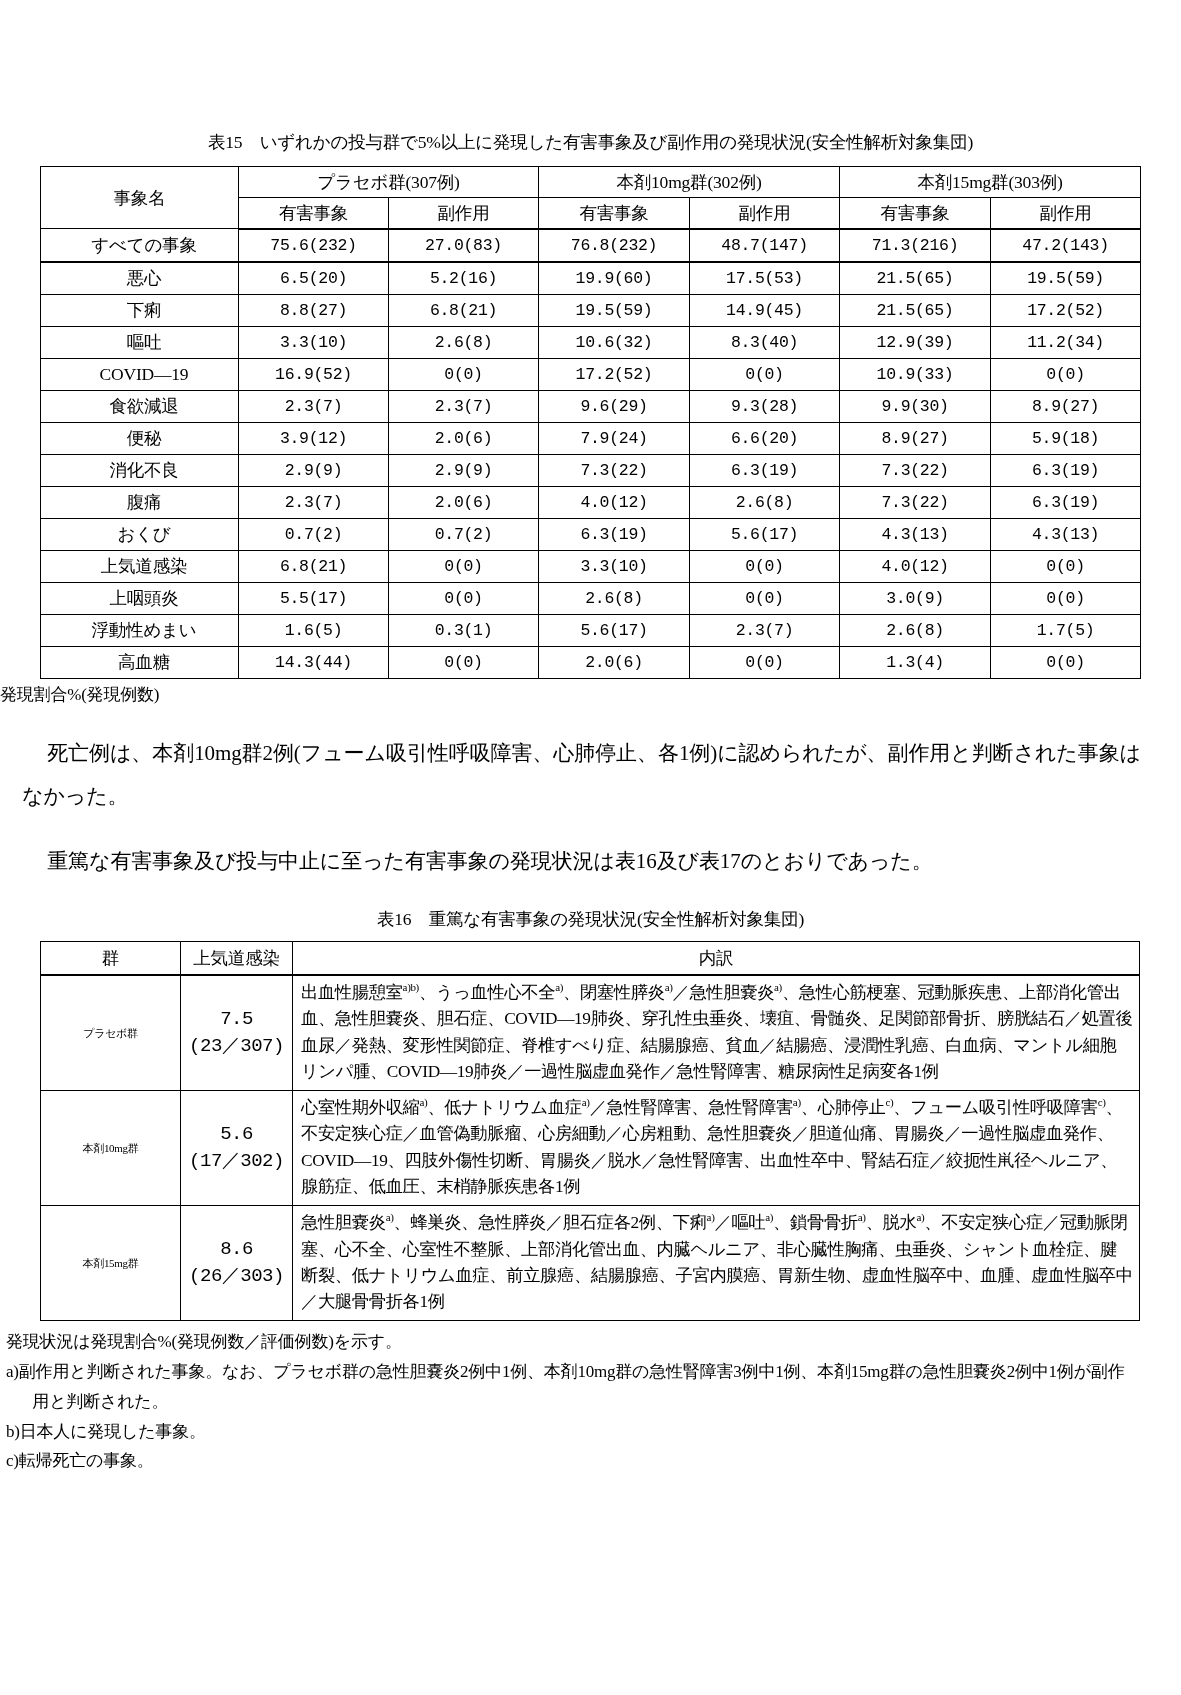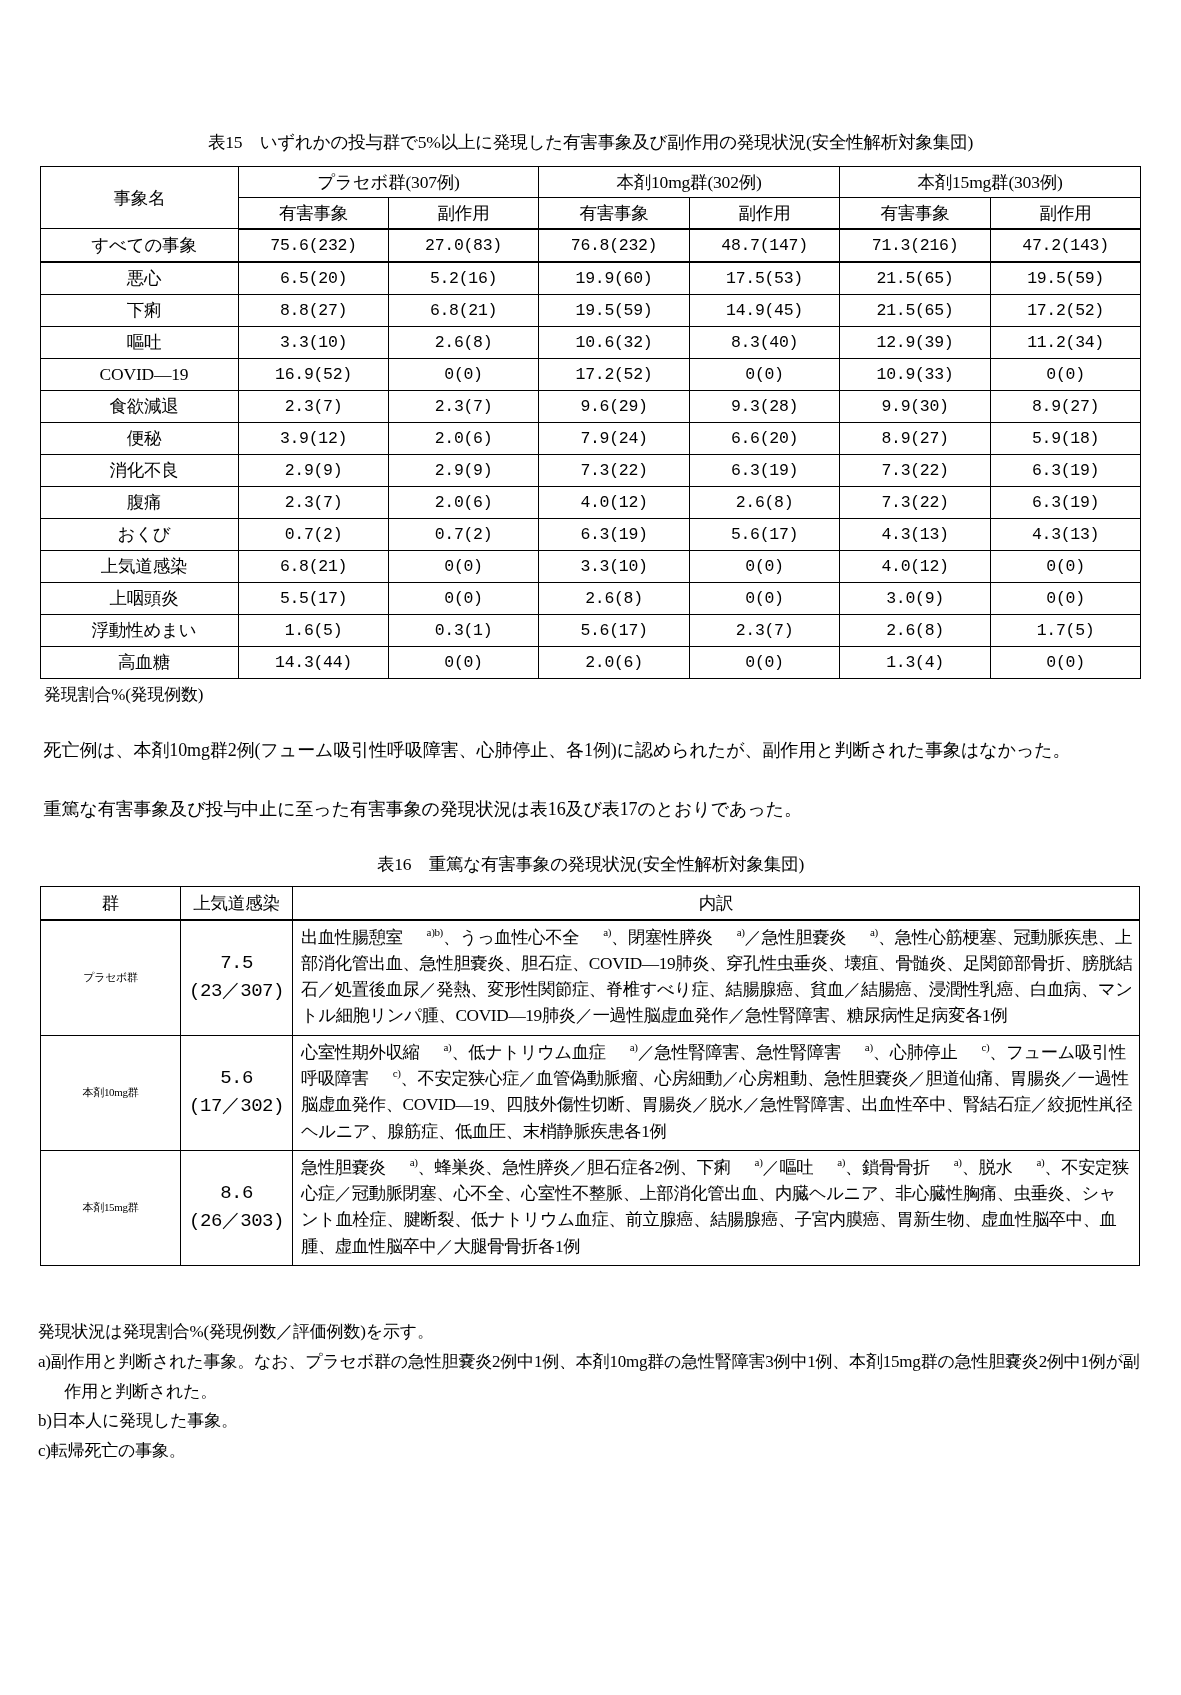--- a/index.html
+++ b/index.html
@@ -28,21 +28,21 @@
     margin: 0;
     padding: 0;
     letter-spacing: -0.2px;
   }
   .note {
     font-size: 17px;
     line-height: 1.3;
     letter-spacing: -0.2px;
   }
   .para {
-    font-size: 18px;
+    font-size: 21px;
     line-height: 2.05;
     letter-spacing: -0.1px;
     text-align: justify;
   }
   .indent1 {
     text-indent: 1.2em;
   }
   .hang {
     padding-left: 1.55em;
     text-indent: -1.55em;
@@ -122,21 +122,20 @@
     padding: 4px 6px 5px 8px;
     font-size: 17.3px;
     line-height: 1.52;
     letter-spacing: -0.35px;
     vertical-align: top;
   }
   sup {
     font-size: 11px;
     vertical-align: super;
     line-height: 0;
-    margin-left: 24px;
   }
   .spacer-md { height: 26px; }
 </style>
 </head>
 <body>
 
 <div class="page">
 
   <div style="height:132px;"></div>
 
@@ -296,21 +295,21 @@
         <td class="num">2.0(6)</td>
         <td class="num">0(0)</td>
         <td class="num">1.3(4)</td>
         <td class="num">0(0)</td>
       </tr>
     </tbody>
   </table>
   </div>
 
   <div style="height:5px;"></div>
-  <div class="note" style="margin-left:44px;">発現割合%(発現例数)</div>
+  <div class="note" style="">発現割合%(発現例数)</div>
 
   <div class="spacer-md"></div>
 
   <div class="para indent1" style="padding:0 40px 0 22px;">死亡例は、本剤10mg群2例(フューム吸引性呼吸障害、心肺停止、各1例)に認められたが、副作用と判断された事象はなかった。</div>
 
   <div style="height:22px;"></div>
 
   <div class="para indent1" style="padding:0 40px 0 22px;">重篤な有害事象及び投与中止に至った有害事象の発現状況は表16及び表17のとおりであった。</div>
 
   <div style="height:26px;"></div>
@@ -357,20 +356,20 @@
           <div>(26／303)</div>
         </td>
         <td class="detail">急性胆嚢炎<sup>a)</sup>、蜂巣炎、急性膵炎／胆石症各2例、下痢<sup>a)</sup>／嘔吐<sup>a)</sup>、鎖骨骨折<sup>a)</sup>、脱水<sup>a)</sup>、不安定狭心症／冠動脈閉塞、心不全、心室性不整脈、上部消化管出血、内臓ヘルニア、非心臓性胸痛、虫垂炎、シャント血栓症、腱断裂、低ナトリウム血症、前立腺癌、結腸腺癌、子宮内膜癌、胃新生物、虚血性脳卒中、血腫、虚血性脳卒中／大腿骨骨折各1例</td>
       </tr>
     </tbody>
   </table>
   </div>
 
   <div style="height:6px;"></div>
 
-  <div style="padding-left:38px;padding-right:40px;margin-top:45px;">
+  <div style="padding-left:6px;padding-right:40px;">
     <div class="note" style="line-height:1.75;">発現状況は発現割合%(発現例数／評価例数)を示す。</div>
     <div class="note hang" style="line-height:1.75;">a)副作用と判断された事象。なお、プラセボ群の急性胆嚢炎2例中1例、本剤10mg群の急性腎障害3例中1例、本剤15mg群の急性胆嚢炎2例中1例が副作用と判断された。</div>
     <div class="note" style="line-height:1.75;">b)日本人に発現した事象。</div>
     <div class="note" style="line-height:1.75;">c)転帰死亡の事象。</div>
   </div>
 
 </div>
 
 </body></html>

